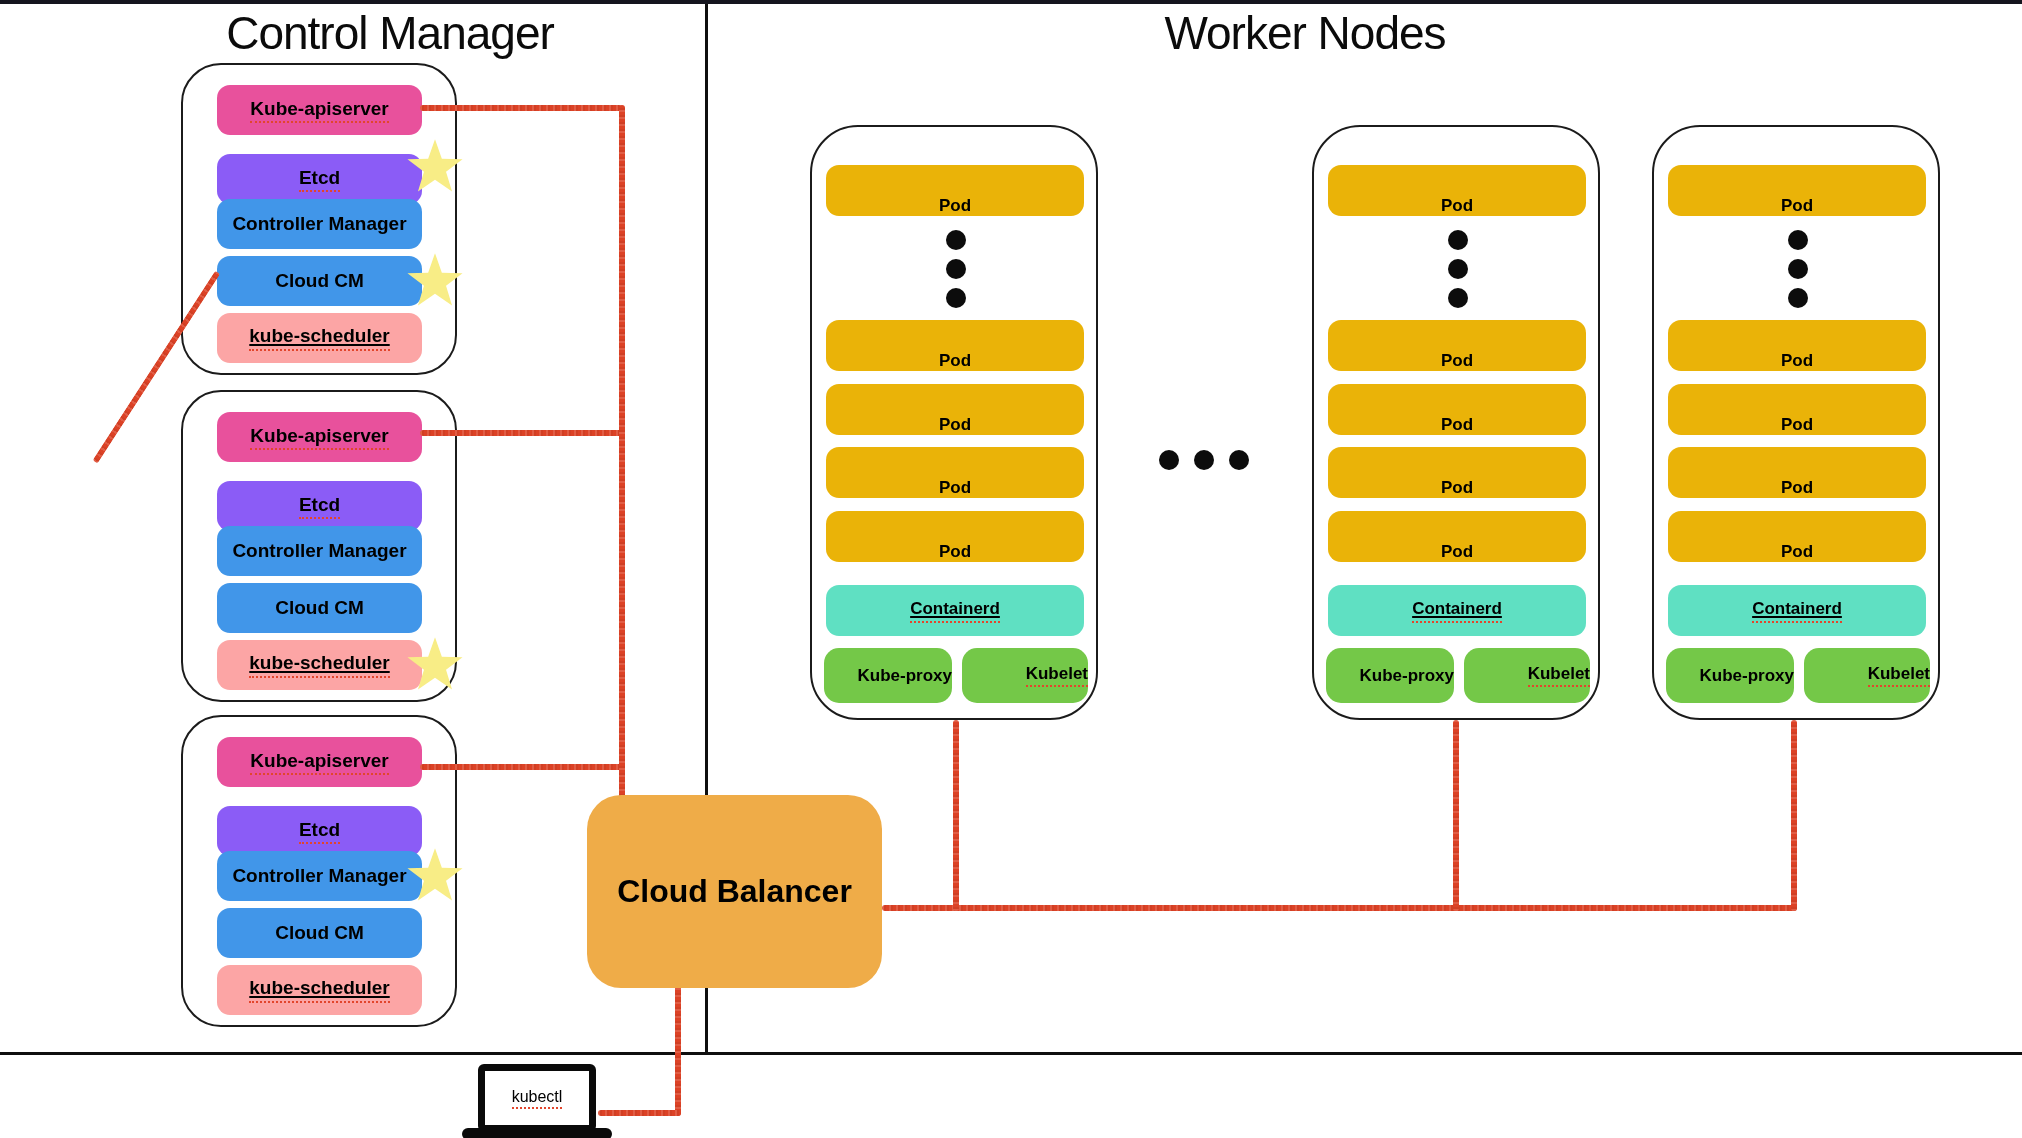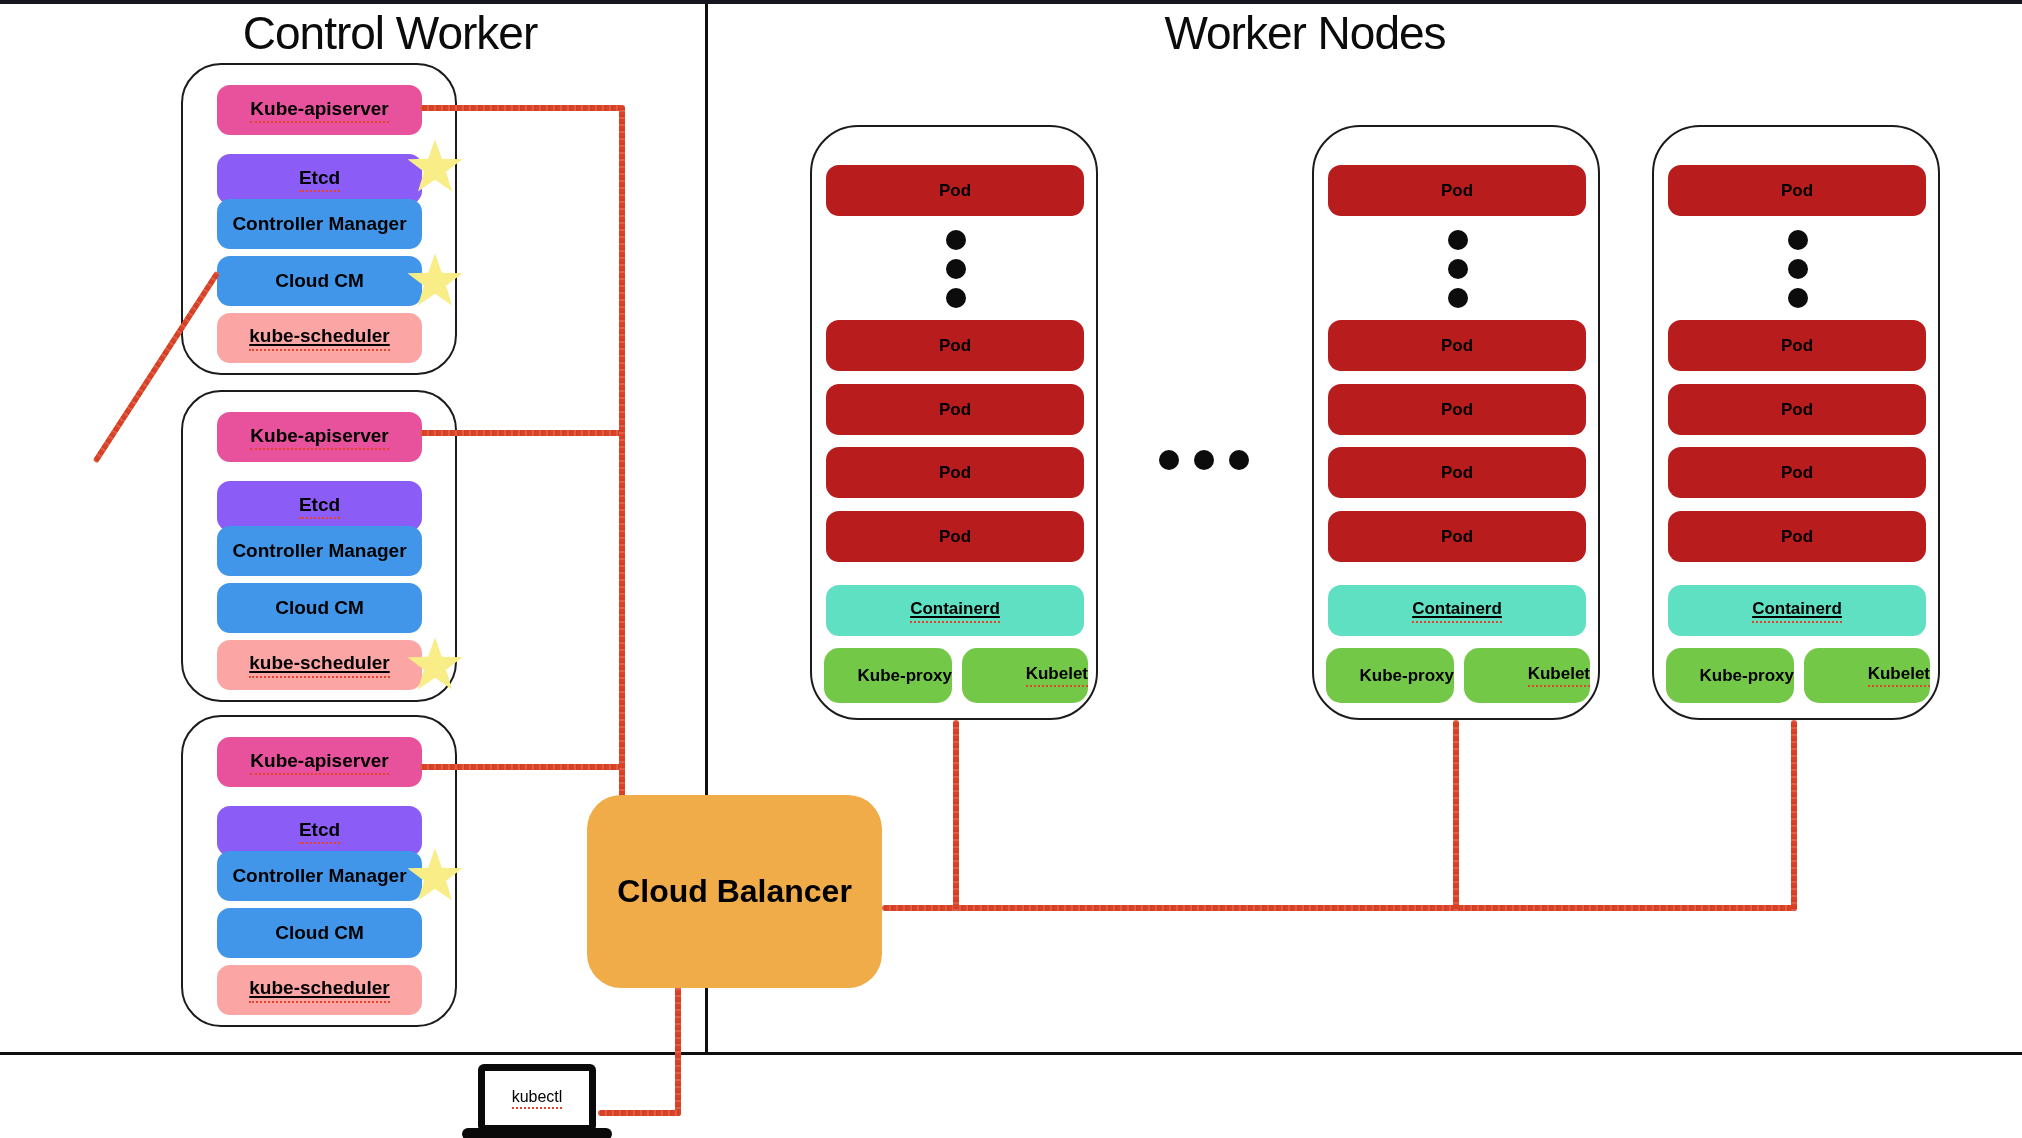--- a/index.html
+++ b/index.html
@@ -19,22 +19,22 @@
   .cp-pill{position:absolute;left:34px;width:205px;height:50px;border-radius:13px;
     display:flex;align-items:center;justify-content:center;font-size:19px;font-weight:700;}
   .cp-pill:nth-of-type(1){top:20px;background:#e8519c;}
   .cp-pill:nth-of-type(2){top:89px;background:#8b5cf6;}
   .cp-pill:nth-of-type(3){top:134px;background:#4196e9;}
   .cp-pill:nth-of-type(4){top:191px;background:#4196e9;}
   .cp-pill:nth-of-type(5){top:248px;background:#fca5a5;}
   .star{position:absolute;left:223px;width:58px;height:58px;z-index:5;}
   
   .wn-box{width:288px;height:595px;border:2px solid #1b1b1b;border-radius:48px;background:#fff;box-sizing:border-box;}
-  .pod{position:absolute;left:14px;width:258px;height:51px;border-radius:13px;background:#b91c1c;
-    display:flex;align-items:center;justify-content:center;font-size:17px;font-weight:700;}
+  .pod{position:absolute;left:14px;width:258px;height:51px;border-radius:13px;background:#eab308;
+    display:flex;align-items:flex-end;justify-content:center;font-size:17px;font-weight:700;}
   .pod:nth-of-type(1){top:38px;}
   .pod:nth-of-type(2){top:193px;}
   .pod:nth-of-type(3){top:257px;}
   .pod:nth-of-type(4){top:320px;}
   .pod:nth-of-type(5){top:384px;}
   .runtime{position:absolute;left:14px;top:458px;width:258px;height:51px;border-radius:13px;background:#5fe0c2;
     display:flex;align-items:center;justify-content:center;font-size:17px;font-weight:700;}
   .npill{position:absolute;top:521px;height:55px;border-radius:15px;background:#74c848;
     display:flex;align-items:center;justify-content:flex-end;font-size:17px;font-weight:700;}
   .npill.proxy{left:12px;width:128px;}
@@ -63,21 +63,21 @@
 </style>
 </head>
 <body>
 
 <div class="canvas">
 
   <div class="abs top-border"></div>
   <div class="abs divider-v"></div>
   <div class="abs divider-h"></div>
 
-  <div class="abs sec-title" style="left:180px;top:6px;">Control Worker</div>
+  <div class="abs sec-title" style="left:180px;top:6px;">Control Manager</div>
   <div class="abs sec-title" style="left:1095px;top:6px;text-align:center;">Worker Nodes</div>
 
   <div class="abs cp-box" style="left:181px;top:63px;">
     <div class="cp-pill">
         <span class="u-spell">Kube-apiserver</span>
       </div>
     <div class="cp-pill">
         <span class="u-spell">Etcd</span>
       </div>
     <div class="cp-pill">

